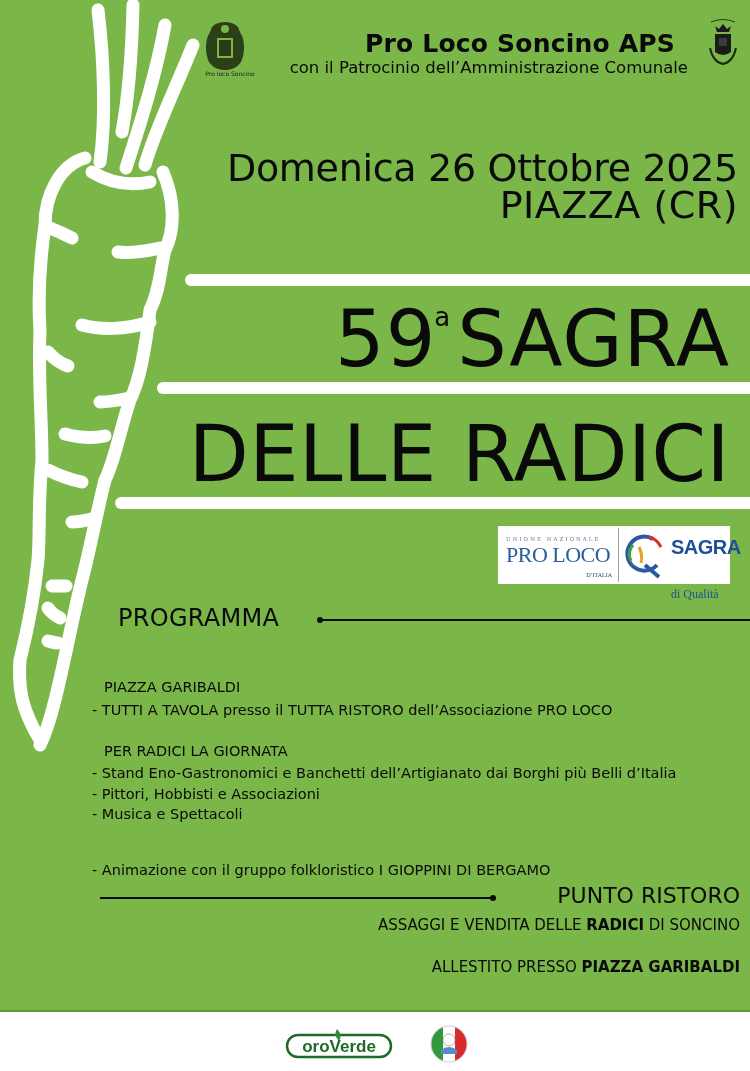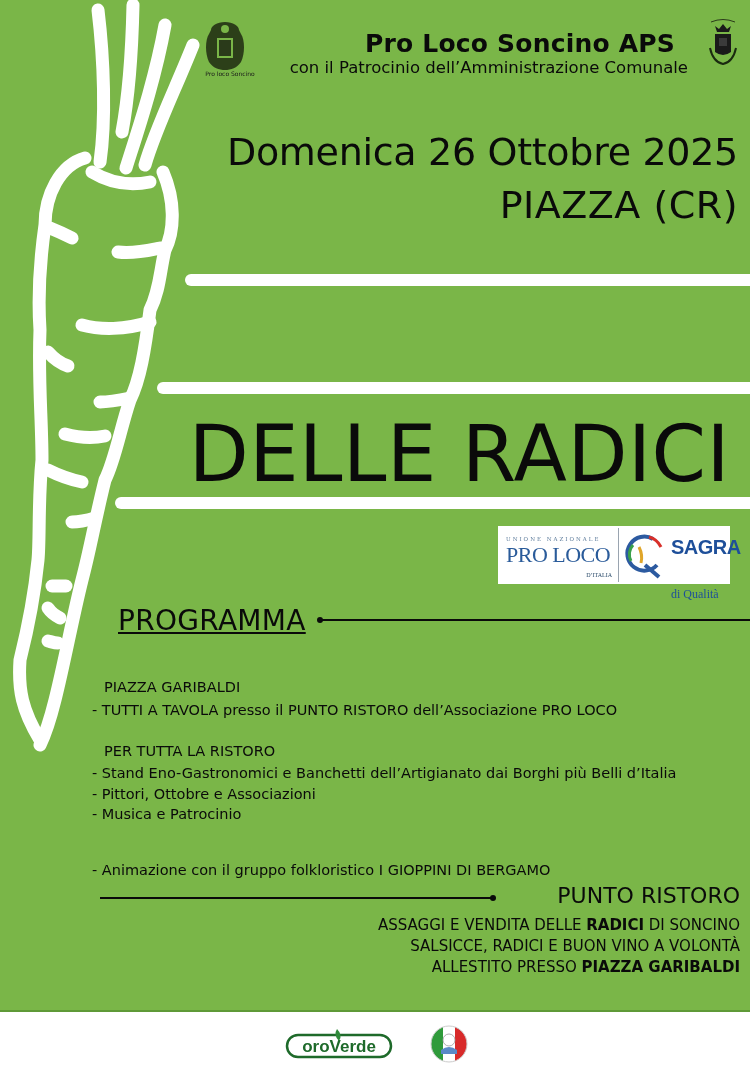--- a/index.html
+++ b/index.html
@@ -5,36 +5,36 @@
   html, body { margin: 0; padding: 0; }
   body { width: 750px; height: 1071px; position: relative; overflow: hidden; background: #ffffff; font-family: "DejaVu Sans", "Liberation Sans", sans-serif; color: #0a0a0a; }
   .poster { position: absolute; left: 0; top: 0; width: 750px; height: 1010px; background: #7ab648; border-bottom: 2px solid #5f9a38; }
   .carrot { position: absolute; left: 0; top: 0; width: 200px; height: 1010px; }
   .abs { position: absolute; }
   .logo-left { left: 203px; top: 18px; width: 44px; height: 62px; }
   .logo-left-caption { position: absolute; left: 200px; top: 70px; width: 60px; font-size: 6px; color: #1a1a1a; text-align: center; }
   .logo-right { left: 705px; top: 18px; width: 36px; height: 52px; }
   .org-name { right: 75px; top: 21px; font-size: 25px; font-weight: bold; letter-spacing: 0.2px; text-align: right; white-space: nowrap; margin-top: 8px; }
   .patronage { right: 62px; top: 58px; font-size: 16.5px; text-align: center; white-space: nowrap; }
-  .date { right: 12px; top: 130px; font-size: 38px; white-space: nowrap; letter-spacing: -0.3px; }
+  .date { right: 12px; top: 146px; font-size: 38px; white-space: nowrap; letter-spacing: -0.3px; }
   .place { right: 12px; top: 183px; font-size: 38px; white-space: nowrap; letter-spacing: 0.5px; }
   .wline { position: absolute; height: 12px; background: #ffffff; border-radius: 6px; }
   .title1 { right: 20px; top: 300px; font-size: 78px; line-height: 1; white-space: nowrap; letter-spacing: 1px; }
   .title1 sup { font-size: 26px; vertical-align: top; position: relative; top: 4px; margin-left: -2px; margin-right: 6px; }
   .title2 { right: 20px; top: 415px; font-size: 78px; line-height: 1; white-space: nowrap; letter-spacing: 0.5px; }
   .badge { left: 498px; top: 526px; width: 232px; height: 58px; background: #ffffff; border: 2px solid #ffffff; box-sizing: border-box; display: flex; align-items: center; }
   .badge-pl { width: 118px; height: 100%; position: relative; border-right: 1px solid #9aa4b0; }
   .pl-top { position: absolute; left: 6px; top: 8px; font-size: 5.5px; letter-spacing: 2px; color: #5b7a9a; white-space: nowrap; font-family: "DejaVu Serif", serif; }
   .pl-main { position: absolute; left: 6px; top: 14px; font-size: 22px; color: #2a5b9a; font-family: "Liberation Serif", serif; letter-spacing: -0.5px; white-space: nowrap; }
   .pl-sub { position: absolute; right: 6px; bottom: 4px; font-size: 6px; color: #2a4a6a; font-family: "Liberation Serif", serif; white-space: nowrap; }
   .badge-sq { flex: 1; height: 100%; position: relative; }
   .sq-icon { position: absolute; left: 4px; top: 5px; width: 42px; height: 46px; }
   .sq-main { position: absolute; left: 52px; top: 8px; font-size: 20px; font-weight: bold; color: #1e4f9a; font-family: "Liberation Sans", sans-serif; letter-spacing: -0.5px; }
   .sq-sub { position: absolute; left: 52px; top: 31px; font-size: 12px; color: #1e4f9a; font-family: "Liberation Serif", serif; margin-top: 28px; }
-  .prog-title { left: 118px; top: 604px; font-size: 28px; white-space: nowrap; letter-spacing: 0.3px; text-decoration: underline; }
+  .prog-title { left: 118px; top: 604px; font-size: 24px; white-space: nowrap; letter-spacing: 0.3px; }
   .prog-rule { position: absolute; left: 320px; top: 619px; width: 430px; height: 1.5px; background: #0a0a0a; }
   .prog-dot { position: absolute; left: 317px; top: 617px; width: 6px; height: 6px; border-radius: 50%; background: #0a0a0a; }
   .sec-head { font-size: 14.5px; white-space: nowrap; position: absolute; }
   .item { font-size: 14.5px; white-space: nowrap; position: absolute; left: 92px; }
   .pr-rule { position: absolute; left: 100px; top: 897px; width: 392px; height: 1.5px; background: #0a0a0a; }
   .pr-dot { position: absolute; left: 490px; top: 895px; width: 6px; height: 6px; border-radius: 50%; background: #0a0a0a; }
   .pr-title { right: 10px; top: 883px; font-size: 22px; white-space: nowrap; }
   .pr-line { right: 10px; font-size: 15px; white-space: nowrap; text-align: right; }
   .pr-line b { font-weight: bold; }
   .footer-logo1 { left: 285px; top: 1025px; width: 108px; height: 36px; }
@@ -93,20 +93,23 @@
   <div class="abs org-name">Pro Loco Soncino APS</div>
   <div class="abs patronage">con il Patrocinio dell’Amministrazione Comunale</div>
 
   <div class="abs date">Domenica 26 Ottobre 2025</div>
   <div class="abs place">PIAZZA (CR)</div>
 
   <div class="wline" style="left:185px; top:274px; width:575px;"></div>
   <div class="wline" style="left:157px; top:382px; width:600px;"></div>
   <div class="wline" style="left:115px; top:497px; width:640px;"></div>
 
+  <div class="abs title1">
+    <span>59</span><sup>a</sup><span>SAGRA</span>
+  </div>
   <div class="abs title2">DELLE RADICI</div>
 
   <div class="abs badge">
     <div class="badge-pl">
       <div class="pl-top">UNIONE NAZIONALE</div>
       <div class="pl-main">PRO LOCO</div>
       <div class="pl-sub">D’ITALIA</div>
     </div>
     <div class="badge-sq">
       <svg class="sq-icon" viewBox="0 0 42 46">
@@ -119,33 +122,32 @@
       <div class="sq-main">SAGRA</div>
       <div class="sq-sub">di Qualità</div>
     </div>
   </div>
 
   <div class="abs prog-title">PROGRAMMA</div>
   <div class="prog-dot"></div>
   <div class="prog-rule"></div>
 
   <div class="sec-head" style="left:104px; top:679px;">PIAZZA GARIBALDI</div>
-  <div class="item" style="top:702px;">- TUTTI A TAVOLA presso il PUNTO RISTORO dell’Associazione PRO LOCO</div>
+  <div class="item" style="top:702px;">- TUTTI A TAVOLA presso il TUTTA RISTORO dell’Associazione PRO LOCO</div>
 
-  <div class="sec-head" style="left:104px; top:743px;">PER TUTTA LA RISTORO</div>
+  <div class="sec-head" style="left:104px; top:743px;">PER RADICI LA GIORNATA</div>
   <div class="item" style="top:765px;text-align:right;">- Stand Eno-Gastronomici e Banchetti dell’Artigianato dai Borghi più Belli d’Italia</div>
-  <div class="item" style="top:786px;">- Pittori, Ottobre e Associazioni</div>
-  <div class="item" style="top:806px;">- Musica e Patrocinio</div>
+  <div class="item" style="top:786px;">- Pittori, Hobbisti e Associazioni</div>
+  <div class="item" style="top:806px;">- Musica e Spettacoli</div>
   <div class="item" style="top:826px;margin-top:36px;">- Animazione con il gruppo folkloristico I GIOPPINI DI BERGAMO</div>
 
   <div class="pr-rule"></div>
   <div class="pr-dot"></div>
   <div class="abs pr-line" style="top:916px;"><span>ASSAGGI E VENDITA DELLE </span><b>RADICI</b><span> DI SONCINO</span></div>
   <div class="abs pr-title">PUNTO RISTORO</div>
-  <div class="abs pr-line" style="top:937px;">SALSICCE, RADICI E BUON VINO A VOLONTÀ</div>
   <div class="abs pr-line" style="top:958px;margin-left:23px;"><span>ALLESTITO PRESSO </span><b>PIAZZA GARIBALDI</b></div>
 </div>
 
 <svg class="abs footer-logo1" viewBox="0 0 108 36">
   <rect x="2" y="10" width="104" height="22" rx="11" fill="#ffffff" stroke="#1e6a2a" stroke-width="2.5"></rect>
   <text x="54" y="27" text-anchor="middle" font-family="Liberation Sans, sans-serif" font-weight="bold" font-size="17" fill="#1e6a2a">oroVerde</text>
   <path d="M52 4 Q58 10 54 16 Q48 10 52 4 Z" fill="#2f8a3a"></path>
 </svg>
 <svg class="abs footer-logo2" viewBox="0 0 40 40">
   <clipPath id="cc">

